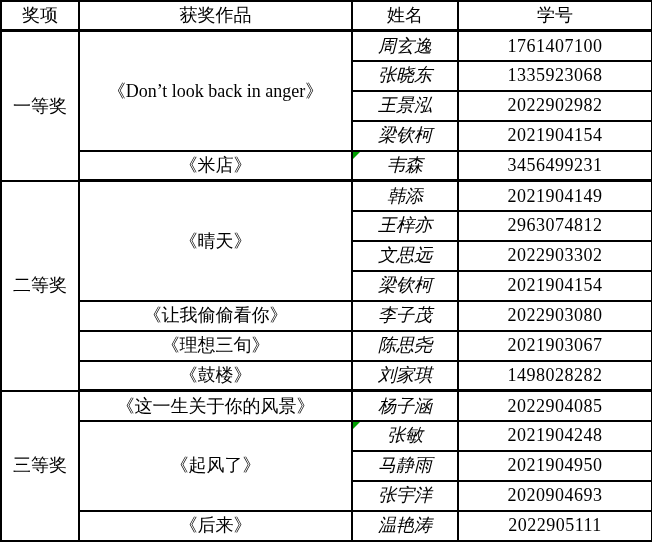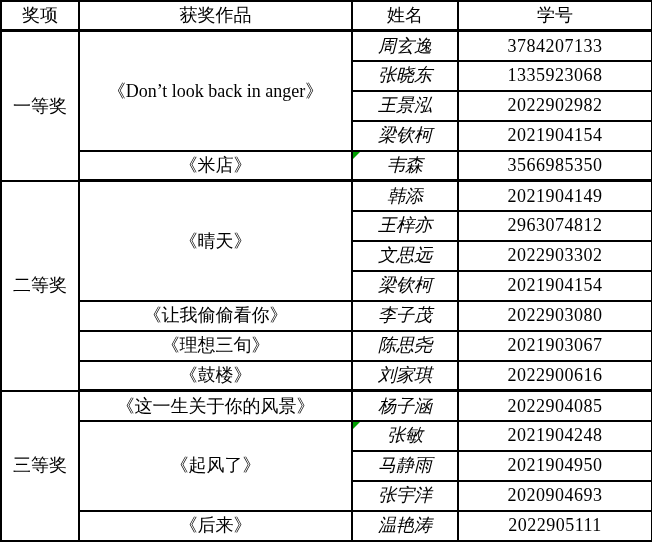--- a/index.html
+++ b/index.html
@@ -71,38 +71,38 @@
       <th>获奖作品</th>
       <th>姓名</th>
       <th>学号</th>
     </tr>
   </thead>
   <tbody>
       <tr>
         <td class="award-cell" rowspan="5">一等奖</td>
         <td class="work-cell" rowspan="4">《Don’t look back in anger》</td>
         <td class="name-cell"><span>周玄逸</span></td>
-        <td class="id-cell">3784207133</td>
+        <td class="id-cell">1761407100</td>
       </tr>
       <tr>
         <td class="name-cell"><span>张晓东</span></td>
         <td class="id-cell">1335923068</td>
       </tr>
       <tr>
         <td class="name-cell"><span>王景泓</span></td>
         <td class="id-cell">2022902982</td>
       </tr>
       <tr>
         <td class="name-cell"><span>梁钦柯</span></td>
         <td class="id-cell">2021904154</td>
       </tr>
       <tr class="group-end">
         <td class="work-cell" rowspan="1">《米店》</td>
         <td class="name-cell"><span class="err-tri" style="border-top-color: rgb(0, 160, 0);"></span><span>韦森</span></td>
-        <td class="id-cell">3566985350</td>
+        <td class="id-cell">3456499231</td>
       </tr>
       <tr>
         <td class="award-cell" rowspan="7">二等奖</td>
         <td class="work-cell" rowspan="4">《晴天》</td>
         <td class="name-cell"><span>韩添</span></td>
         <td class="id-cell">2021904149</td>
       </tr>
       <tr>
         <td class="name-cell"><span>王梓亦</span></td>
         <td class="id-cell">2963074812</td>
@@ -121,21 +121,21 @@
         <td class="id-cell">2022903080</td>
       </tr>
       <tr>
         <td class="work-cell" rowspan="1">《理想三旬》</td>
         <td class="name-cell"><span>陈思尧</span></td>
         <td class="id-cell">2021903067</td>
       </tr>
       <tr class="group-end">
         <td class="work-cell" rowspan="1">《鼓楼》</td>
         <td class="name-cell"><span>刘家琪</span></td>
-        <td class="id-cell">2022900616</td>
+        <td class="id-cell">1498028282</td>
       </tr>
       <tr>
         <td class="award-cell" rowspan="5">三等奖</td>
         <td class="work-cell" rowspan="1">《这一生关于你的风景》</td>
         <td class="name-cell"><span>杨子涵</span></td>
         <td class="id-cell">2022904085</td>
       </tr>
       <tr>
         <td class="work-cell" rowspan="3">《起风了》</td>
         <td class="name-cell"><span class="err-tri" style="border-top-color: rgb(0, 160, 0);"></span><span>张敏</span></td>

